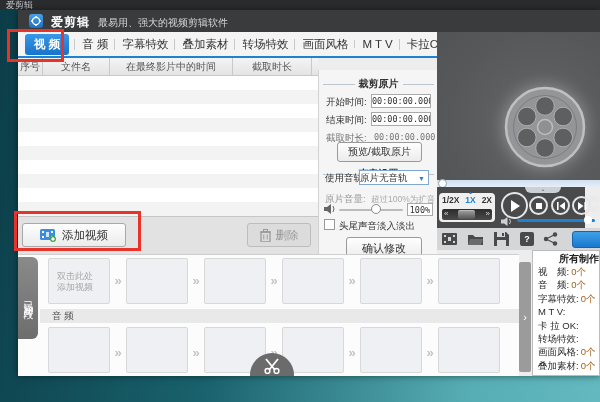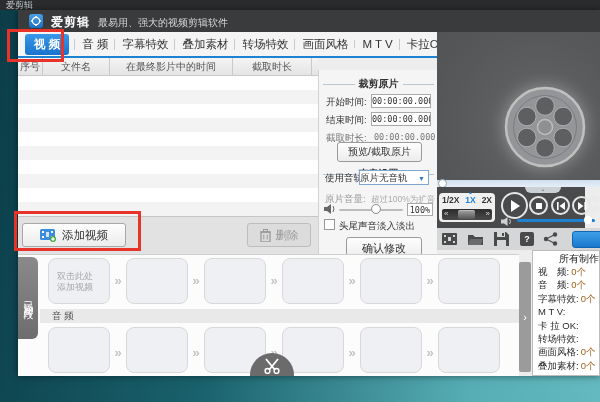--- a/index.html
+++ b/index.html
@@ -59,21 +59,21 @@
   .bigbtn{position:absolute;top:6px;height:24px;border-radius:3px;display:flex;align-items:center;
           justify-content:center;gap:5px;font-size:11.5px;cursor:pointer}
   .addbtn{left:4px;width:104px;background:linear-gradient(#fdfdfd,#ececec);border:1px solid #a8a8a8;color:#333}
   .delbtn{left:229px;width:64px;background:#dcdcdc;border:1px solid #bdbdbd;color:#9a9a9a}
 
   
   .timeline{left:0;top:244px;width:501px;height:122px;background:#fcfcfc;border-top:1px solid #cfcfcf;overflow:hidden}
   .sidetab{position:absolute;left:0;top:2px;width:20px;height:82px;background:linear-gradient(#8a8a8a,#6d6d6d);
            border-radius:0 6px 6px 0;color:#fff;font-size:10px;writing-mode:vertical-rl;text-orientation:upright;
            display:flex;align-items:center;justify-content:center;letter-spacing:2px;cursor:pointer}
-  .clipbox{position:absolute;width:62px;height:46px;background:#eef0f3;border:1px solid #d8d8d8;border-radius:8px;cursor:pointer}
+  .clipbox{position:absolute;width:62px;height:46px;background:#eef0f3;border:1px solid #d8d8d8;border-radius:2px;cursor:pointer}
   .cliphint{position:absolute;left:8px;top:12px;font-size:9px;color:#a8a8a8;line-height:11px;white-space:nowrap}
   .chev{position:absolute;width:16px;text-align:center;font-size:13px;font-weight:bold;color:#c4c4c4;top:18px}
   .chev2{top:90px}
   .audioband{position:absolute;left:22px;top:54px;width:479px;height:14px;background:#e9e9e9;
              font-size:9.5px;color:#555;line-height:14px;padding-left:12px}
   .scissorsbadge{position:absolute;left:232px;top:98px;width:44px;height:44px;border-radius:50%;background:#6b6b6b}
 
   .expander{left:501px;top:252px;width:12px;height:110px;background:#9b9b9b;border-radius:2px;
             color:#fff;font-size:11px;display:flex;align-items:center;justify-content:center;cursor:pointer}
 
@@ -105,21 +105,21 @@
 
   .iconrow{left:419px;top:218px;width:163px;height:22px;background:#d5d6d7}
   .rowicon{position:absolute;top:4px;width:15px;height:14px;cursor:pointer}
   .helpicon{background:#4a4a4a;border-radius:2px;color:#fff;font-size:9px;font-weight:bold;
             text-align:center;line-height:14px}
   .bluebtn{position:absolute;left:135px;top:3px;width:44px;height:17px;border-radius:3px;
            background:linear-gradient(#3fa0e8,#1a78cc);border:1px solid #1265b0;cursor:pointer}
 
   
   .infopanel{left:514px;top:240px;width:68px;height:126px;background:#fff;border:1px solid #bcbcbc;overflow:hidden}
-  .infohead{height:15px;font-size:10px;font-weight:normal;color:#222;padding-left:26px;
+  .infohead{height:15px;font-size:10px;font-weight:bold;color:#222;padding-left:26px;
             line-height:16px;white-space:nowrap}
   .irow{display:flex;height:13.4px;align-items:flex-start;font-size:9.5px;padding-left:5px;white-space:nowrap;overflow:hidden}
   .irow .l{color:#2a2a2a}.irow .v{color:#a2601c;margin-left:2px}
 
   
   .annot{border:3px solid #e8332a;z-index:50;pointer-events:none}
   .r1{left:7px;top:29px;width:57px;height:33px}
   .r2{left:14px;top:211px;width:127px;height:40px}
 </style>
 </head>

